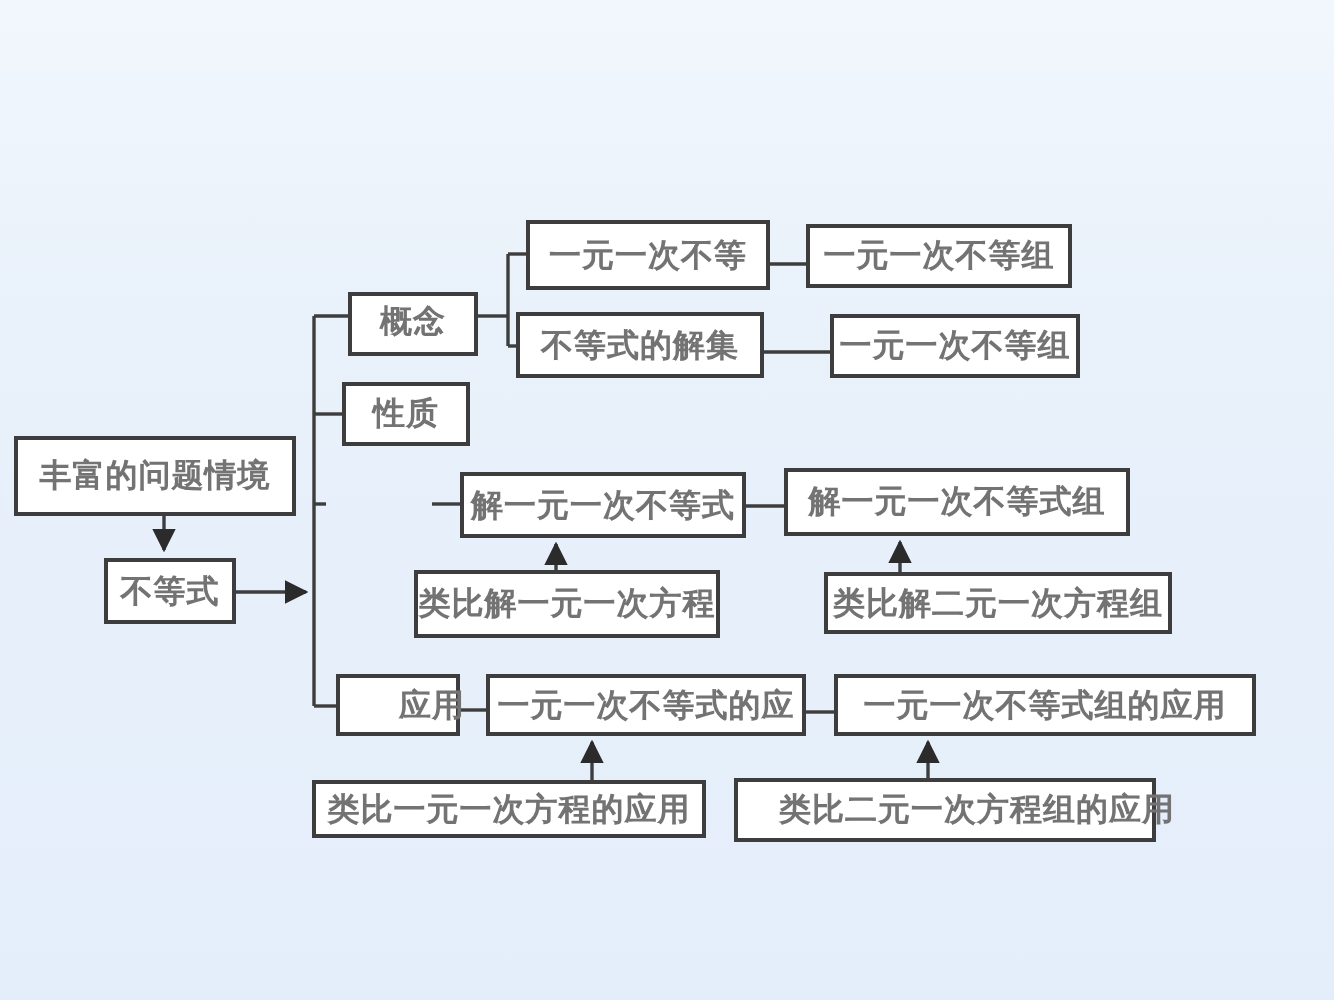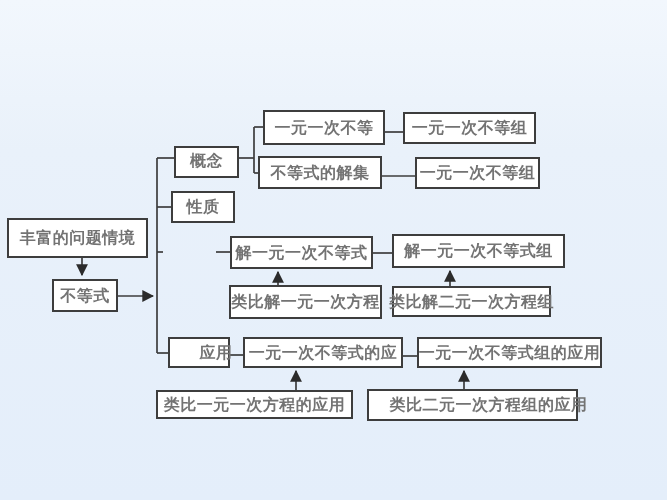--- a/index.html
+++ b/index.html
@@ -29,25 +29,25 @@
   .n-solving     {left:163px;top:237px; width:53px;  height:30px;}
   .n-application {left:168px;top:337px; width:62px;  height:31px;padding-left:34px;}
   
   .n-li          {left:263px;top:110px; width:122px; height:35px;}
   .n-lig         {left:403px;top:112px; width:133px; height:32px;}
   .n-ss          {left:258px;top:156px; width:124px; height:33px;}
   .n-gss         {left:415px;top:157px; width:125px; height:32px;}
   
   .n-sli         {left:230px;top:236px; width:143px; height:33px;}
   .n-slig        {left:392px;top:234px; width:173px; height:34px;}
-  .n-asle        {left:207px;top:285px; width:153px; height:34px;margin-left:22px;}
-  .n-asleg       {left:392px;top:286px; width:159px; height:31px;}
+  .n-asle        {left:207px;top:285px; width:153px; height:34px;}
+  .n-asleg       {left:412px;top:286px; width:174px; height:31px;}
   
   .n-lia         {left:243px;top:337px; width:160px; height:31px;}
-  .n-liga        {left:417px;top:337px; width:185px; height:31px;}
+  .n-liga        {left:417px;top:337px; width:211px; height:31px;}
   .n-alea        {left:156px;top:390px; width:197px; height:29px;}
   .n-alega       {left:367px;top:389px; width:211px; height:32px;padding-left:32px;}
 </style>
 </head>
 <body>
 
 <div class="canvas">
 
   <svg class="wires" viewBox="0 0 667 500" xmlns="http://www.w3.org/2000/svg">
     <defs>

